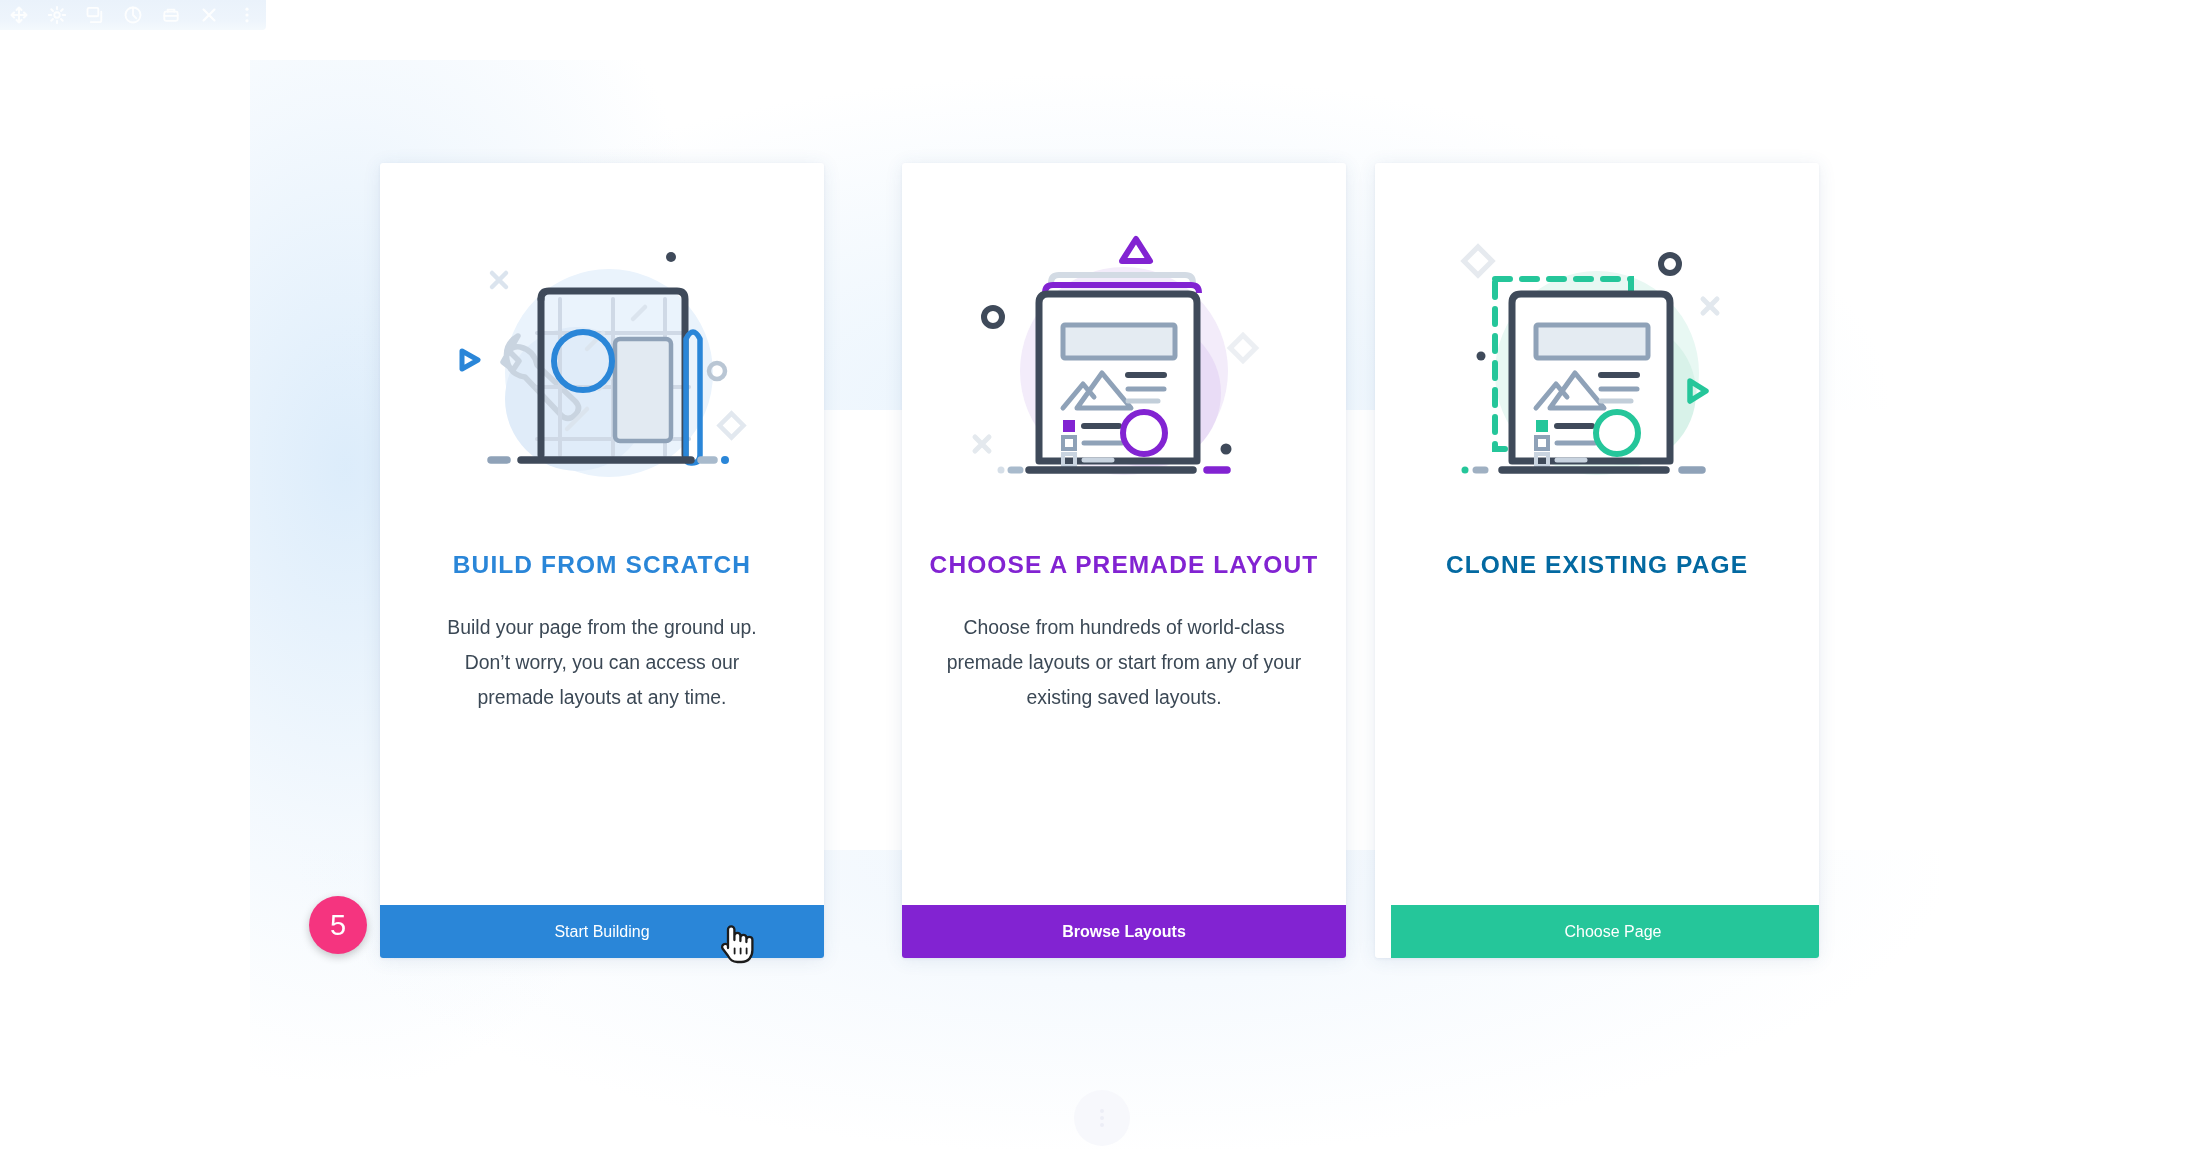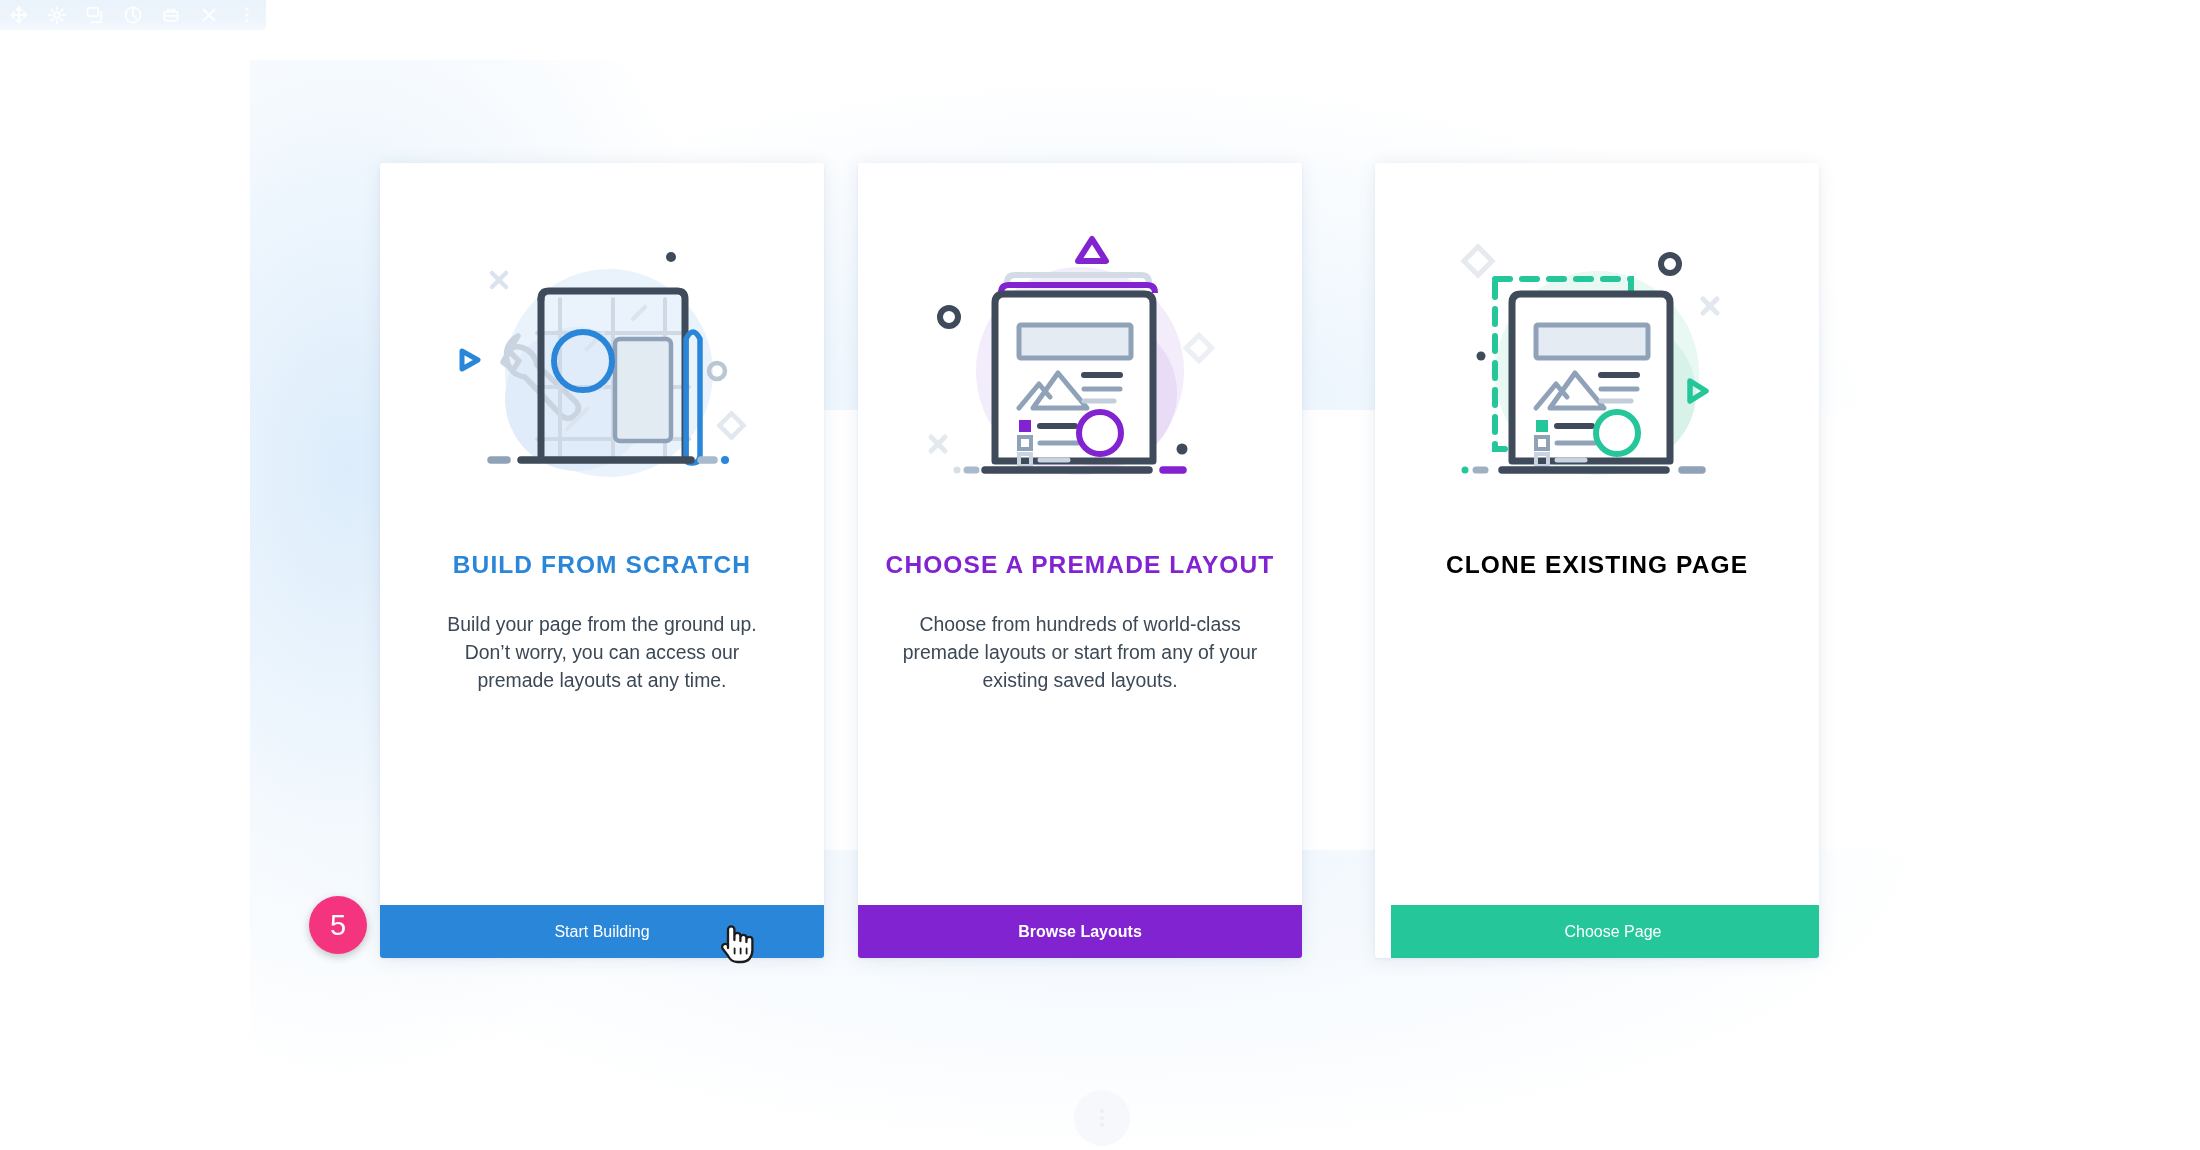--- a/index.html
+++ b/index.html
@@ -47,45 +47,45 @@
   }
   .card{
     position:absolute;top:163px;width:444px;height:795px;
     background:#ffffff;
     border-radius:3px;
     box-shadow:0 2px 18px rgba(50,90,140,.10), 0 1px 3px rgba(50,90,140,.07);
     display:flex;flex-direction:column;
     overflow:hidden;
   }
   #card-scratch{left:380px;}
-  #card-premade{left:858px;justify-content:center;}
+  #card-premade{left:902px;justify-content:center;}
   #card-clone{left:1375px;}
 
   .card-illo{
     height:370px;
     display:flex;align-items:center;justify-content:center;
     padding-top:18px;
   }
   .card-title{
     text-align:center;
     font-size:24.5px;
     letter-spacing:1.1px;
     font-weight:bold;
     margin:0;
     padding:0 10px;
   }
   #title-scratch{color:#2a86d8;}
   #title-premade{color:#8223d2;}
-  #title-clone{color:#000000;}
+  #title-clone{color:#0369a1;}
 
   .card-desc{
     margin:31px 44px 0 44px;
     text-align:center;
     font-size:19.4px;
-    line-height:28px;
+    line-height:35px;
     color:#3b4855;
   }
   .card-spacer{flex:1;}
 
   .card-cta{
     height:53px;margin:0 0 0 0;
     display:flex;align-items:center;justify-content:center;
     color:#ffffff;font-size:16px;
     border:none;cursor:pointer;
     font-family:"Liberation Sans", sans-serif;

